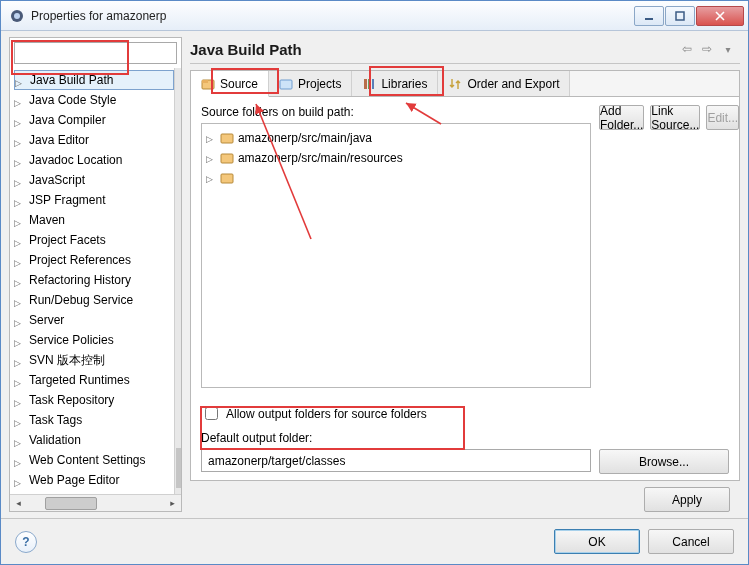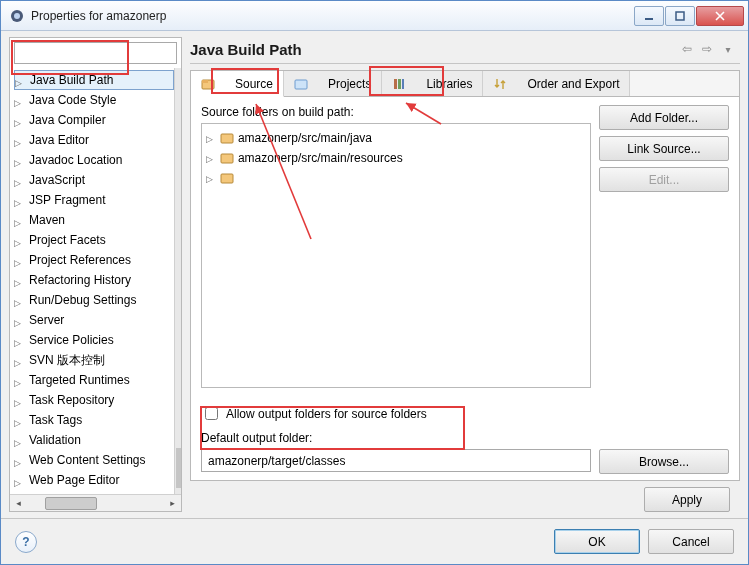--- a/index.html
+++ b/index.html
@@ -36,32 +36,32 @@
 .rightpanel { flex: 1; display: flex; flex-direction: column; min-width: 0; }
 .heading-row { display: flex; align-items: center; height: 24px; padding-right: 4px; }
 .heading { font-size: 15px; font-weight: bold; color: #1a1a1a; flex: 1; }
 .heading-row .navbtn { width: 18px; height: 18px; margin-left: 2px; display: inline-flex; align-items: center; justify-content: center; color: #888; }
 .heading-row .navbtn.menu::after { content: "▾"; font-size: 10px; margin-left: 2px; }
 
 .rule { height: 1px; background: #c5c5c5; margin: 2px 0 6px 0; }
 
 .tabbed { border: 1px solid #b9b9b9; background: #fff; flex: 1; display: flex; flex-direction: column; min-height: 0; }
 .tabs { display: flex; border-bottom: 1px solid #b9b9b9; height: 26px; background: #f5f5f5; }
-.tab { padding: 0 10px; display: flex; align-items: center; gap: 20px; border-right: 1px solid #d0d0d0; cursor: default; background: #ececec; }
+.tab { padding: 0 10px; display: flex; align-items: center; gap: 5px; border-right: 1px solid #d0d0d0; cursor: default; background: #ececec; }
 .tab.active { background: #fff; border-bottom: 1px solid #fff; margin-bottom: -1px; }
 .tab .ticon { width: 14px; height: 14px; display: inline-flex; align-items: center; justify-content: center; }
 .tabbody { flex: 1; padding: 8px 10px; display: flex; gap: 8px; min-height: 0; }
 
 .srclist { flex: 1; display: flex; flex-direction: column; min-width: 0; }
 .srclist .caption { margin-bottom: 4px; }
 .srctree { flex: 1; border: 1px solid #b9b9b9; padding: 4px; overflow: auto; }
 .srctree .node { display: flex; align-items: center; height: 20px; gap: 4px; }
 .srctree .exp::before { content: "▷"; font-size: 9px; color: #6a6a6a; margin-right: 3px; }
 
-.btncol { width: 130px; display: flex; flex-direction: column; gap: 6px; }
+.btncol { width: 130px; display: flex; flex-direction: row; gap: 6px; }
 .btn { height: 25px; border: 1px solid #adadad; background: linear-gradient(#f7f7f7,#e1e1e1); border-radius: 2px; display: flex; align-items: center; justify-content: center; cursor: default; }
 .btn.disabled { color: #a0a0a0; }
 
 .below { padding: 8px 10px 6px 10px; }
 .chkrow { display: flex; align-items: center; gap: 5px; margin-bottom: 8px; }
 .chkrow input { width: 13px; height: 13px; }
 .outlabel { margin-bottom: 4px; }
 .outrow { display: flex; gap: 8px; }
 .outrow input { flex: 1; height: 23px; border: 1px solid #a9a9a9; padding: 0 6px; }
 .outrow .btn { width: 130px; }
@@ -159,21 +159,21 @@
               <div class="node">
                 <span class="expander"></span>
                 <span class="label">Project References</span>
               </div>
               <div class="node">
                 <span class="expander"></span>
                 <span class="label">Refactoring History</span>
               </div>
               <div class="node">
                 <span class="expander"></span>
-                <span class="label">Run/Debug Settings</span>
+                <span class="label">Run/Debug Service</span>
               </div>
               <div class="node">
                 <span class="expander"></span>
                 <span class="label">Server</span>
               </div>
               <div class="node">
                 <span class="expander"></span>
                 <span class="label">Service Policies</span>
               </div>
               <div class="node">

